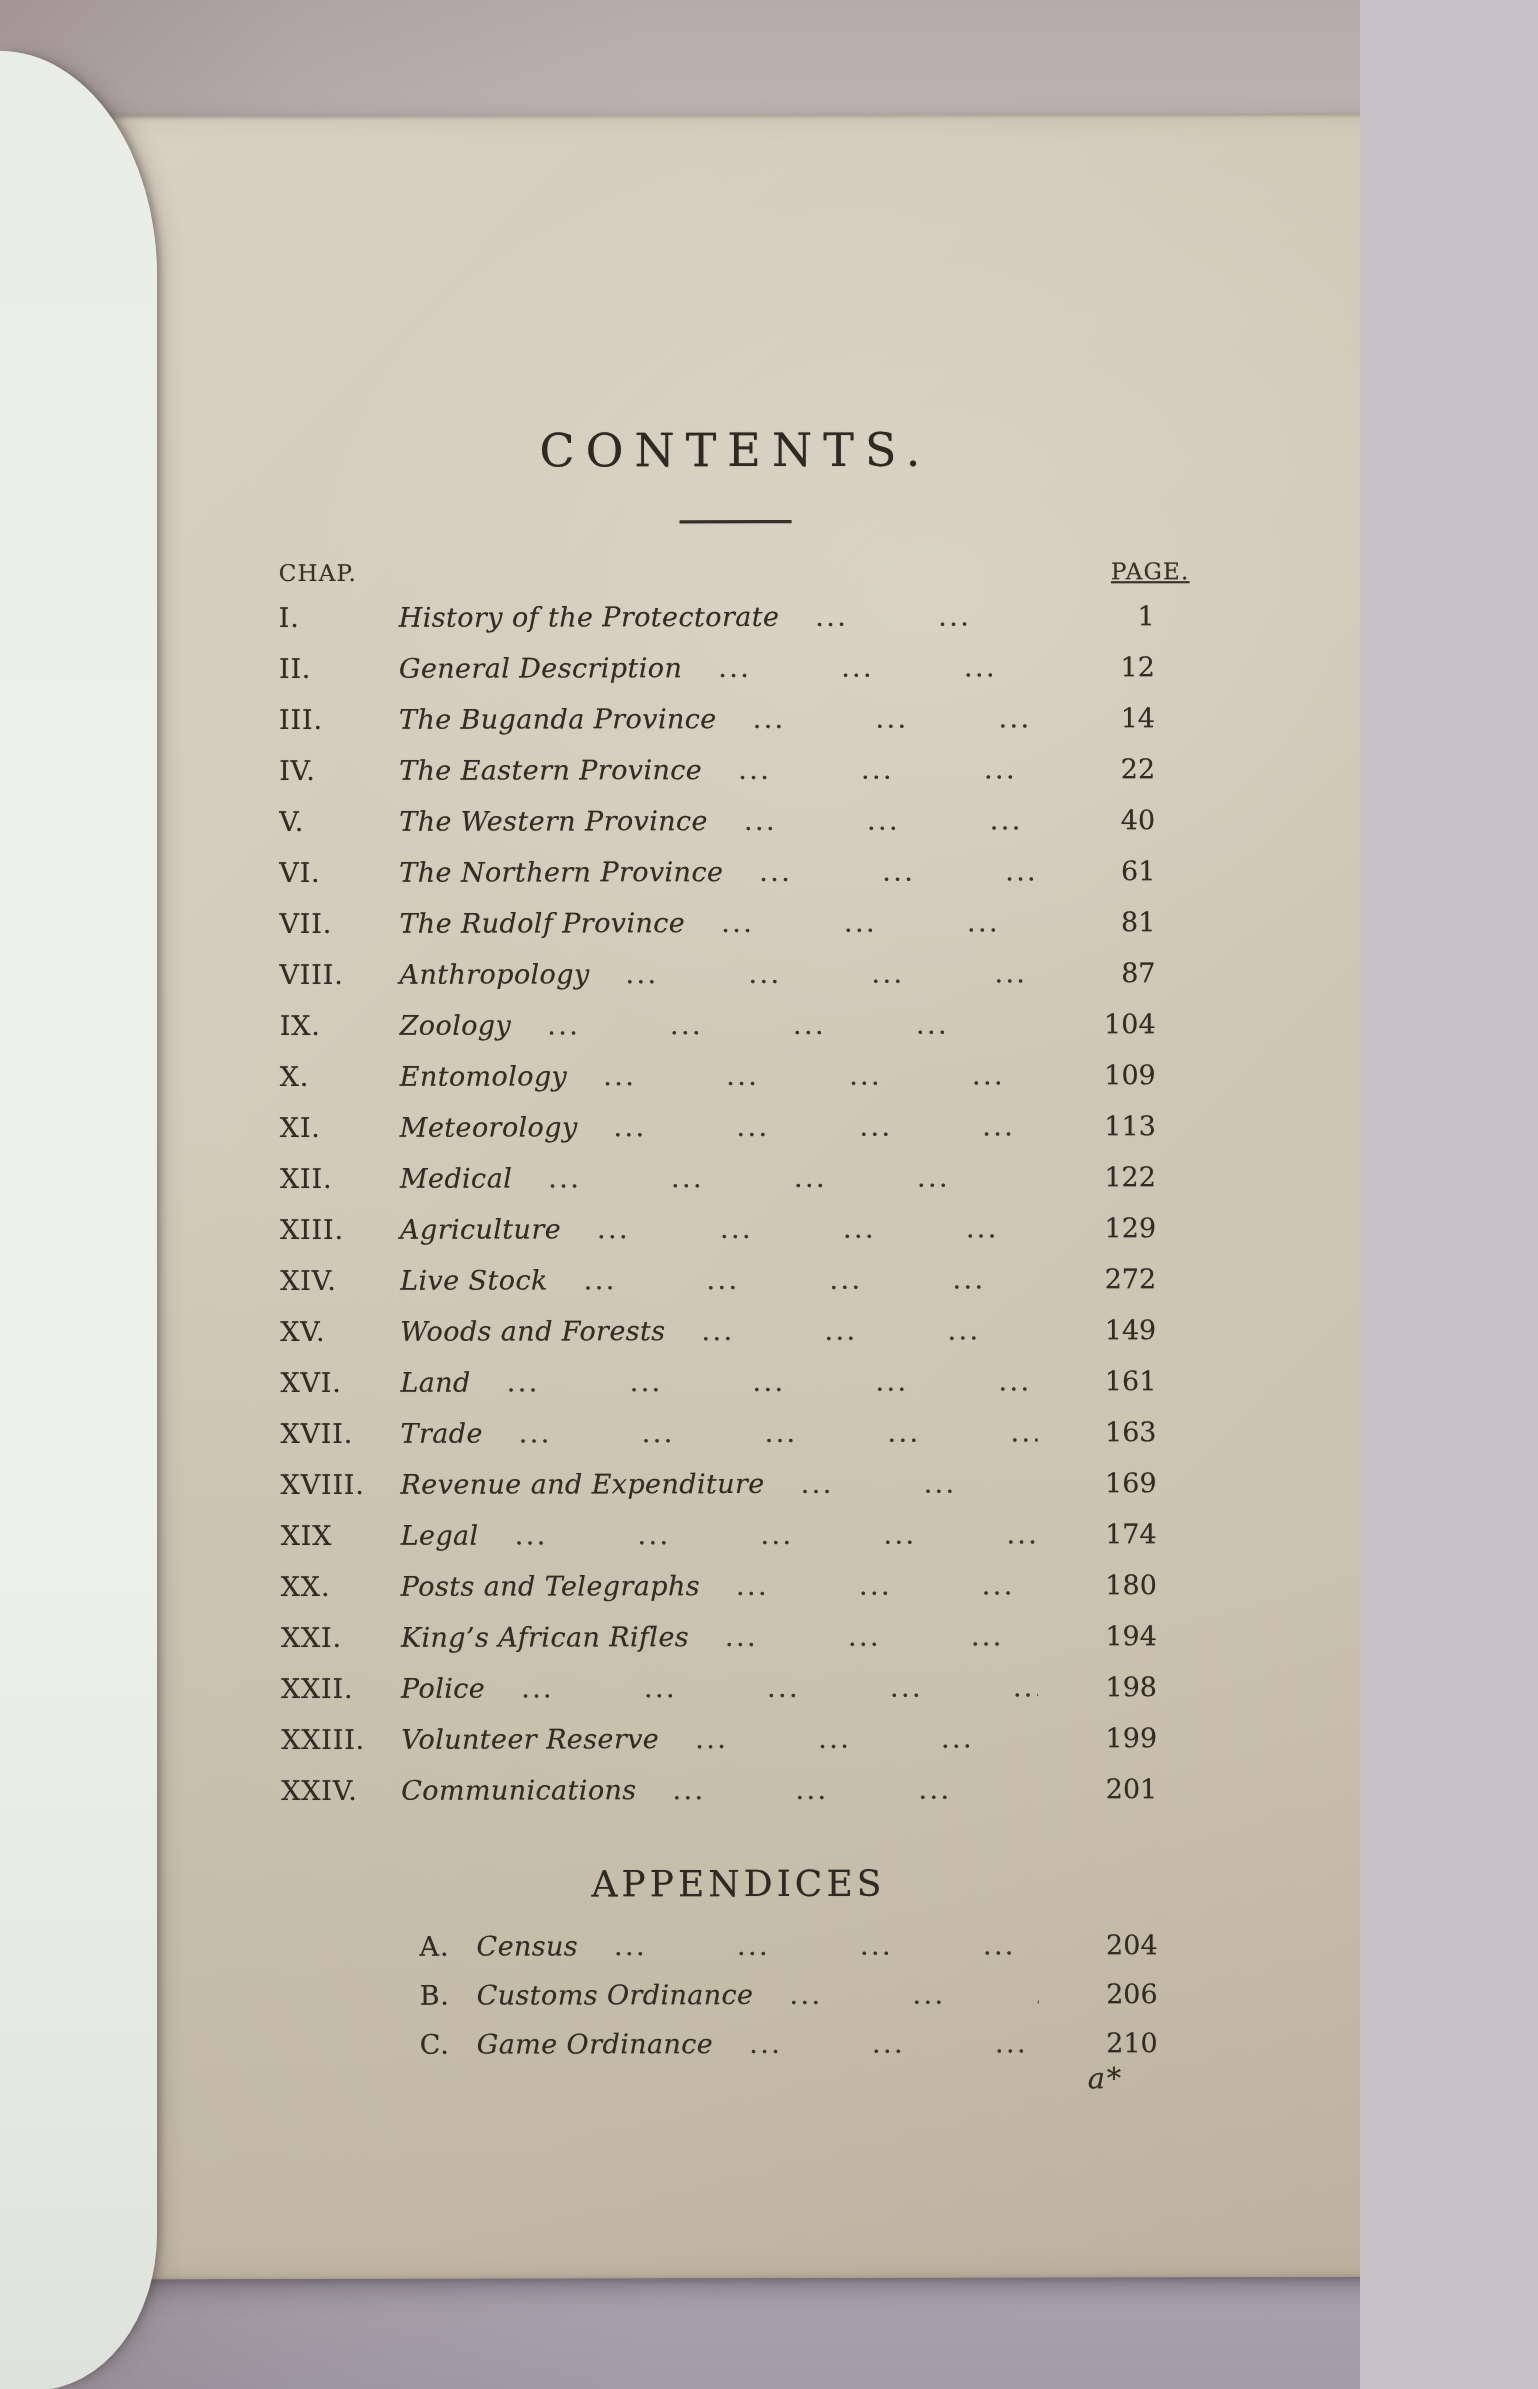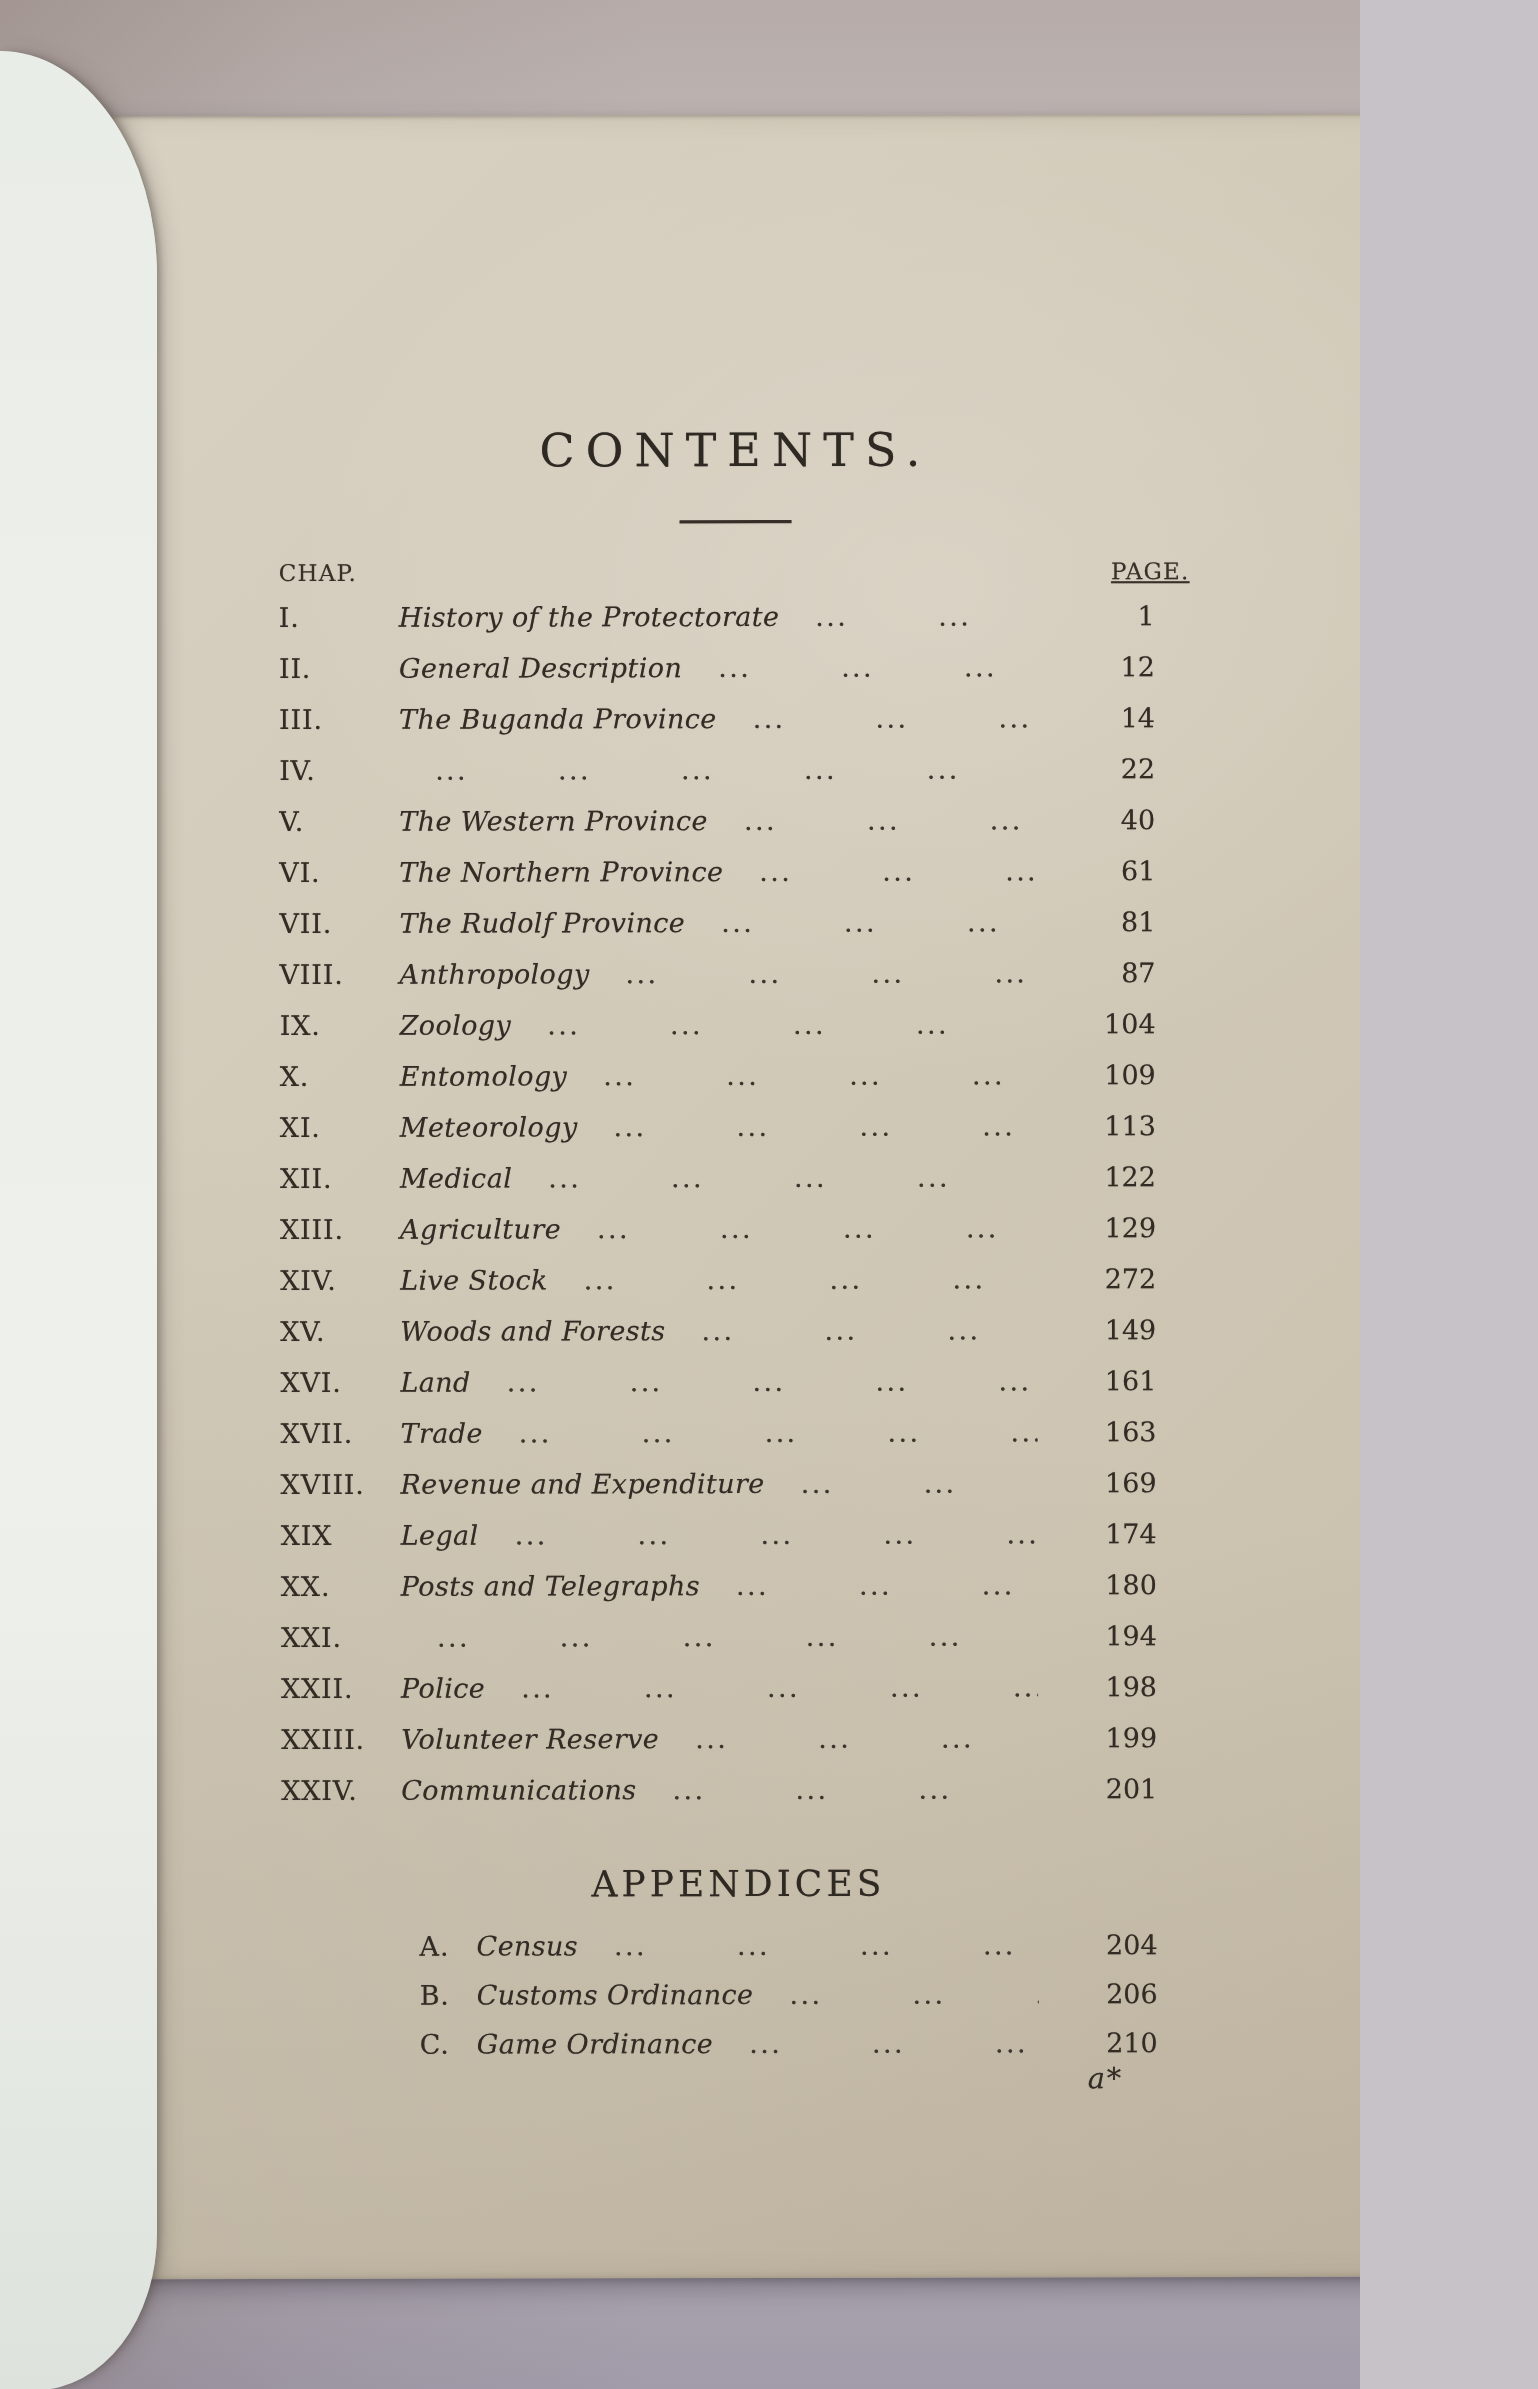--- a/index.html
+++ b/index.html
@@ -146,20 +146,21 @@
           <span class="c-page">12</span>
         </div>
         <div class="row">
           <span class="c-num">III.</span>
           <span class="c-title">The Buganda Province</span>
           <span class="c-lead">... ... ... ... ... ... ... ... ... ... ... ... ... ...</span>
           <span class="c-page">14</span>
         </div>
         <div class="row">
           <span class="c-num">IV.</span>
+          <span class="c-title">The Eastern Province</span>
           <span class="c-lead">... ... ... ... ... ... ... ... ... ... ... ... ... ...</span>
           <span class="c-page">22</span>
         </div>
         <div class="row">
           <span class="c-num">V.</span>
           <span class="c-title">The Western Province</span>
           <span class="c-lead">... ... ... ... ... ... ... ... ... ... ... ... ... ...</span>
           <span class="c-page">40</span>
         </div>
         <div class="row">
@@ -247,20 +248,21 @@
           <span class="c-page">174</span>
         </div>
         <div class="row">
           <span class="c-num">XX.</span>
           <span class="c-title">Posts and Telegraphs</span>
           <span class="c-lead">... ... ... ... ... ... ... ... ... ... ... ... ... ...</span>
           <span class="c-page">180</span>
         </div>
         <div class="row">
           <span class="c-num">XXI.</span>
+          <span class="c-title">King’s African Rifles</span>
           <span class="c-lead">... ... ... ... ... ... ... ... ... ... ... ... ... ...</span>
           <span class="c-page">194</span>
         </div>
         <div class="row">
           <span class="c-num">XXII.</span>
           <span class="c-title">Police</span>
           <span class="c-lead">... ... ... ... ... ... ... ... ... ... ... ... ... ...</span>
           <span class="c-page">198</span>
         </div>
         <div class="row">

